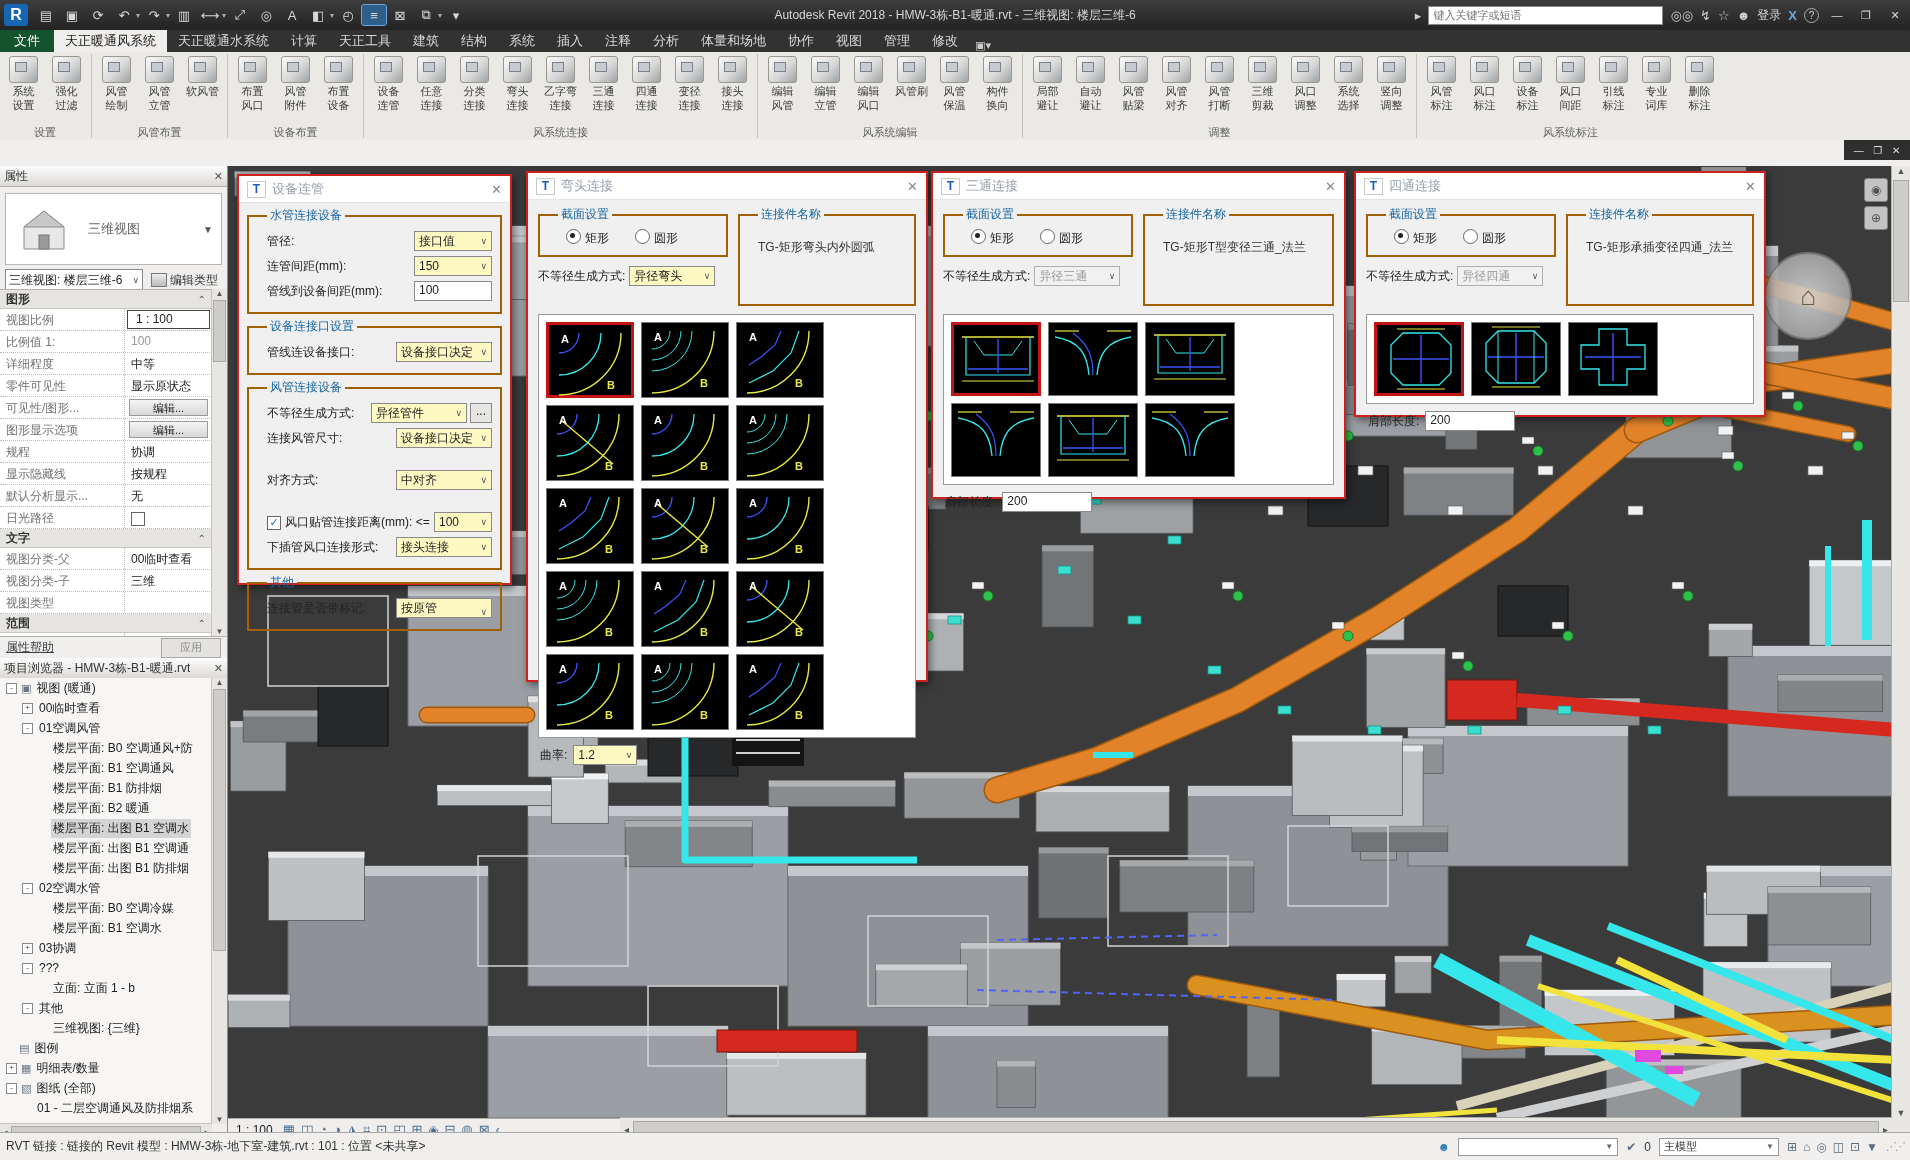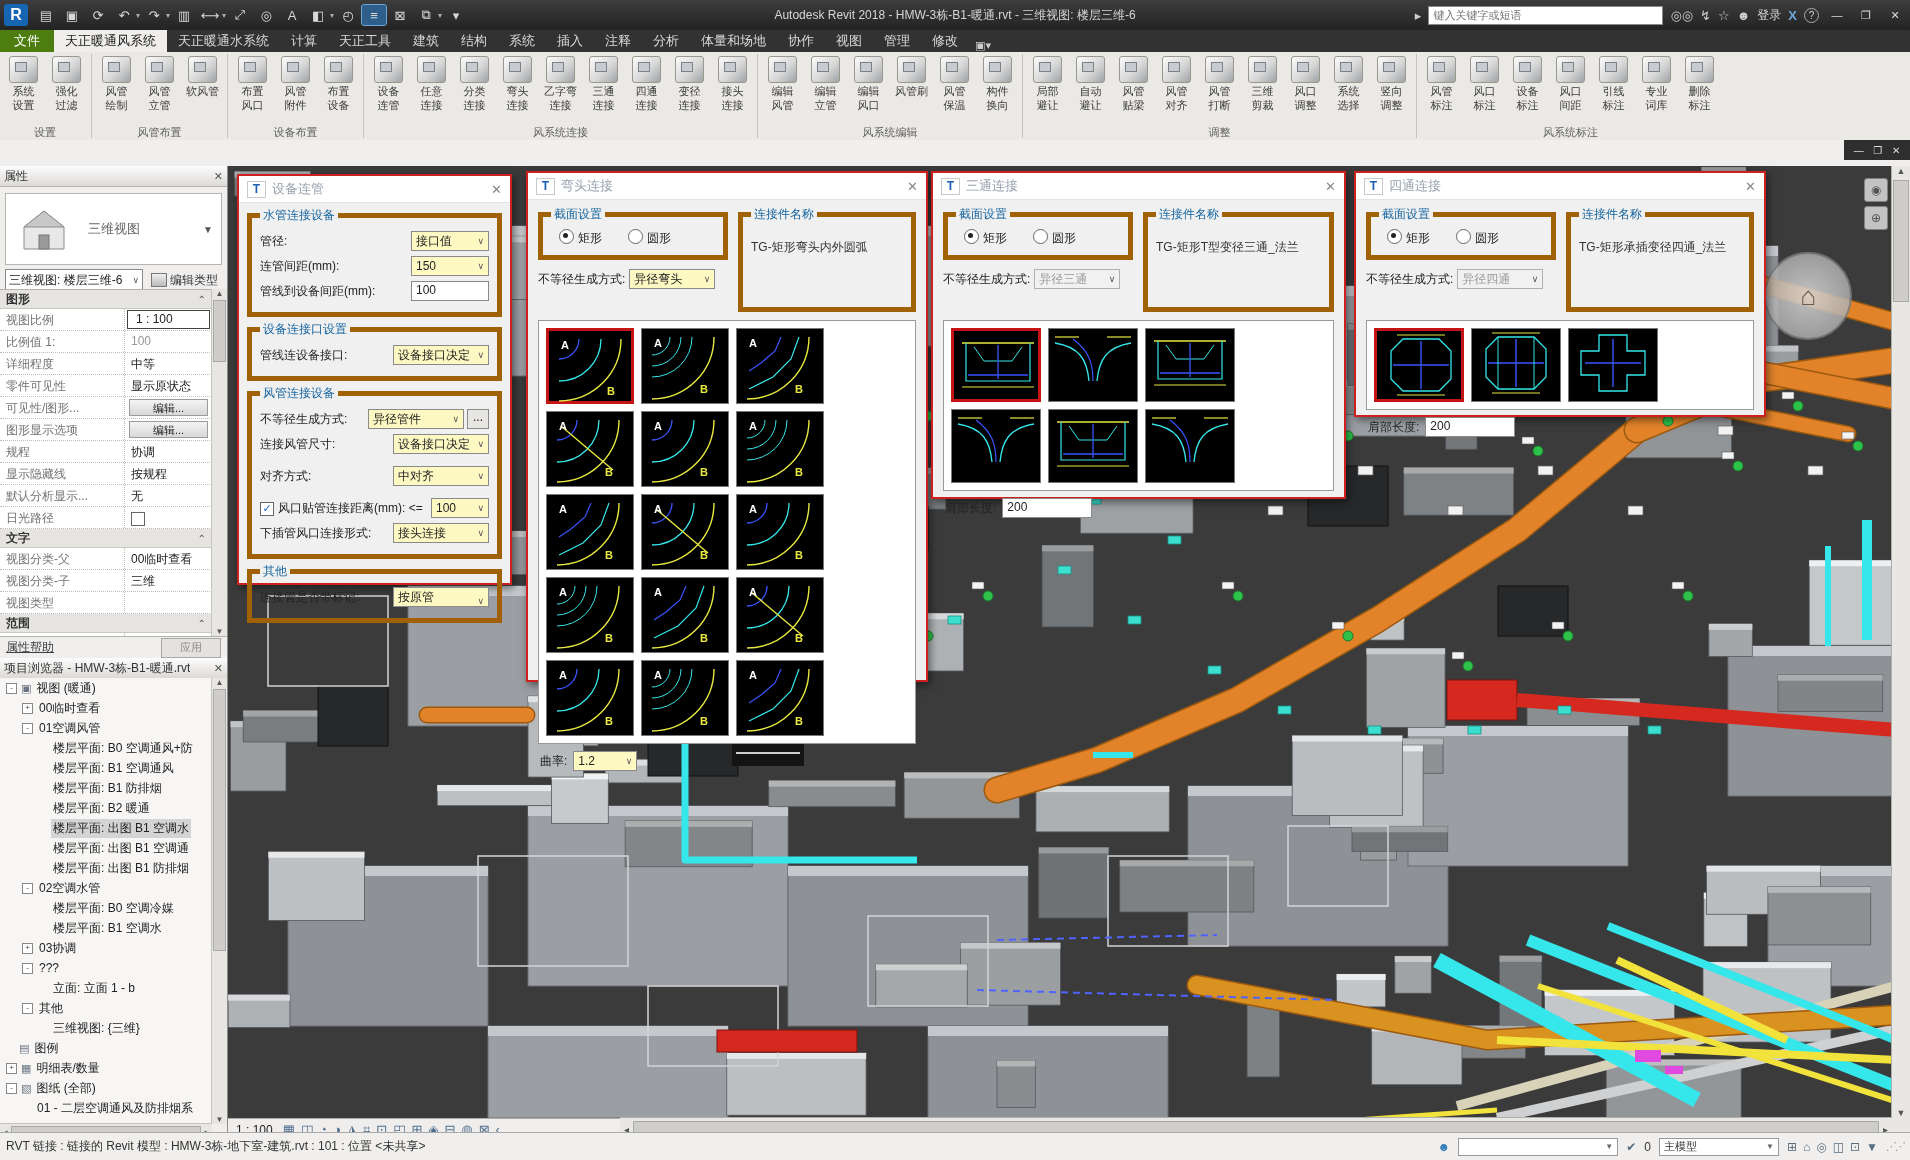--- a/index.html
+++ b/index.html
@@ -15,21 +15,21 @@
     color:#d8d8d8;font-size:13px;padding:0 2px;border-radius:2px;}
   .qbtn.hl{background:#2e5f8a;outline:1px solid #6aa6d8;}
   .qdd{font-size:8px;color:#aaa;margin-left:-2px;}
   #wintitle{position:absolute;left:50%;transform:translateX(-50%);font-size:12px;color:#d6d6d6;white-space:nowrap;}
   #titright{margin-left:auto;display:flex;align-items:center;gap:7px;padding-right:4px;}
   #searchbox{width:225px;height:17px;background:#fff;border:1px solid #888;font-size:11px;color:#666;padding:0 4px;}
   .ticon{color:#d0d0d0;font-size:13px;}
   .winbtn{width:22px;height:18px;display:flex;align-items:center;justify-content:center;color:#ddd;font-size:11px;}
   
   #tabs{position:absolute;left:0;top:30px;width:100%;height:22px;background:#323232;display:flex;align-items:flex-end;}
-  .ftab{height:22px;padding:0 14px;background:#4d7c0f;color:#fff;display:flex;align-items:center;font-size:13px;}
+  .ftab{height:22px;padding:0 14px;background:#14532d;color:#fff;display:flex;align-items:center;font-size:13px;}
   .tab{height:22px;padding:0 11px;color:#d8d8d8;display:flex;align-items:center;font-size:13px;white-space:nowrap;}
   .tab.active{background:#f0eeec;color:#1a1a1a;}
   .tabmini{margin-left:6px;color:#ccc;font-size:11px;}
   
   #ribbon{position:absolute;left:0;top:52px;width:100%;height:88px;background:#ebe9e6;
     border-bottom:1px solid #b5b2ae;display:flex;}
   .rgroup{display:flex;flex-direction:column;padding:1px 2px 0 2px;}
   .rbtns{display:flex;flex:1;}
   .rbtn{width:43px;display:flex;flex-direction:column;align-items:center;padding-top:3px;cursor:default;}
   .ric{width:27px;height:25px;border:1px solid #9a978f;border-radius:3px;
@@ -122,21 +122,21 @@
   .scombo .arr{margin-left:auto;font-size:8px;color:#666;}
   .sic{color:#57board6e;color:#5a6e80;font-size:12px;}
   .grip{color:#9a9a9a;font-size:11px;letter-spacing:-2px;}
   
   .dlg{position:absolute;background:#f0f0f0;border:2px solid #cf2020;box-shadow:2px 3px 8px rgba(0,0,0,.5);box-sizing:border-box;}
   .dtitle{height:26px;background:#fff;display:flex;align-items:center;padding:0 8px;border-bottom:1px solid #e4e4e4;}
   .dlogo{width:17px;height:15px;background:#fff;border:1px solid #c9c9c9;color:#1e5fb4;font-weight:bold;
     font-size:12px;line-height:14px;text-align:center;margin-right:6px;}
   .dtext{color:#98a2ae;font-size:13px;}
   .dclose{margin-left:auto;color:#888;font-size:13px;}
-  fieldset{border:5px solid #a16207;margin:0;padding:2px 8px 6px 8px;}
+  fieldset{border:2px solid #a16207;margin:0;padding:2px 8px 6px 18px;}
   legend{color:#1464a0;font-size:12px;padding:0 3px;}
   .radio{width:13px;height:13px;border:1px solid #666;border-radius:50%;background:#fff;display:inline-block;
     vertical-align:-2px;margin-right:4px;position:relative;}
   .radio.on:after{content:"";position:absolute;left:3px;top:3px;width:5px;height:5px;border-radius:50%;background:#222;}
   .combo{height:20px;border:1px solid #8a8a8a;background:#fef9c3;display:flex;align-items:center;
     padding:0 4px;font-size:12px;box-sizing:border-box;}
   .combo .arr{margin-left:auto;color:#555;font-size:9px;padding-left:6px;}
   .combo.dis{background:#f1f1f1;color:#9a9a9a;border-color:#b0b0b0;}
   .tinput{height:20px;border:1px solid #8a8a8a;background:#fff;font-size:12px;box-sizing:border-box;padding:1px 4px;}
   .drow{display:flex;align-items:center;margin:7px 12px 0 12px;font-size:12px;}
@@ -1088,21 +1088,21 @@
           <div style="width: 22px; height: 20px; border: 1px solid rgb(138, 138, 138); background: rgb(232, 230, 227); text-align: center; margin-left: 3px; box-sizing: border-box;">...</div>
         </div>
         <div style="display: flex; align-items: center; margin: 5px 0px; font-size: 12px;">
           <span>连接风管尺寸:</span>
           <span style="flex: 1 1 0%;"></span>
           <div class="combo" style="width: 96px;">
             <span>设备接口决定</span>
             <span class="arr">∨</span>
           </div>
         </div>
-        <div style="display: flex; align-items: center; margin: 12px 0px; font-size: 12px;">
+        <div style="display: flex; align-items: center; margin: 22px 0px; font-size: 12px;">
           <span>对齐方式:</span>
           <span style="flex: 1 1 0%;"></span>
           <div class="combo" style="width: 96px;">
             <span>中对齐</span>
             <span class="arr">∨</span>
           </div>
         </div>
         <div style="display: flex; align-items: center; margin: 5px 0px; font-size: 12px;">
           <span class="cb" style="position: relative; margin-right: 4px; color: rgb(26, 102, 204); font-size: 11px; line-height: 11px; text-align: center;">✓</span>
           <span>风口贴管连接距离(mm): &lt;=</span>

